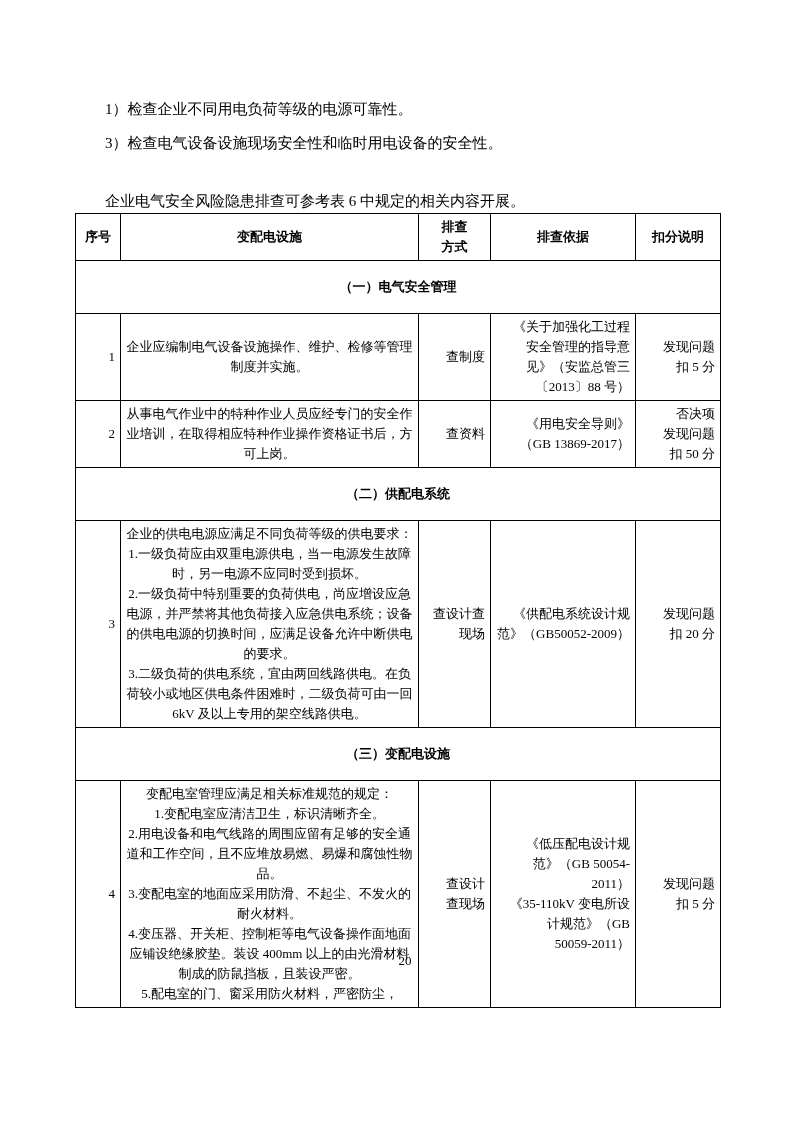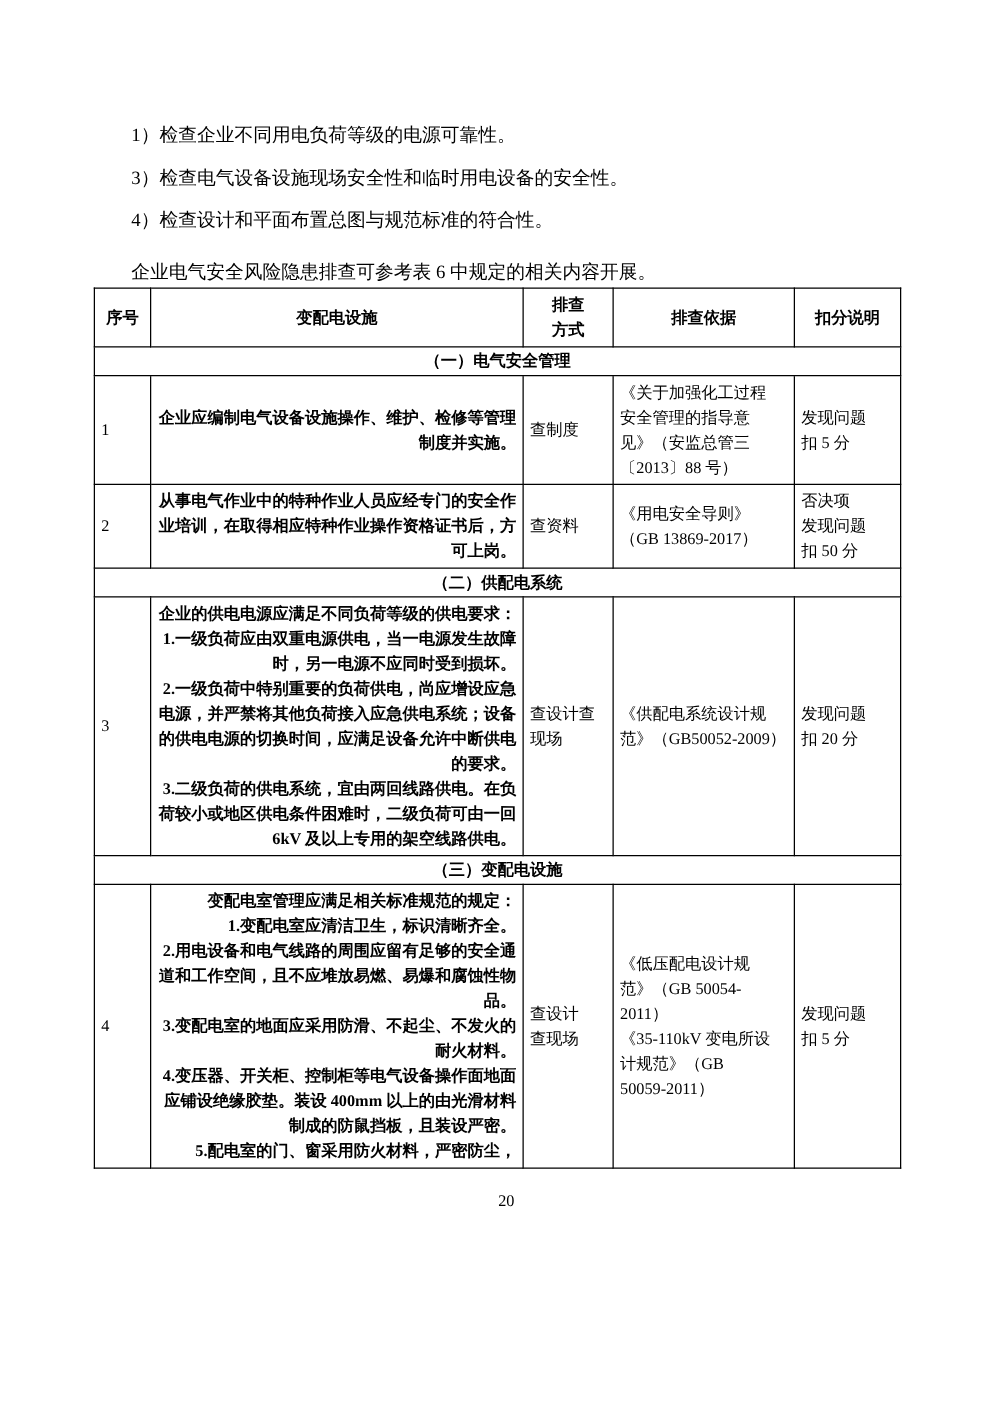--- a/index.html
+++ b/index.html
@@ -18,21 +18,21 @@
   .intro-item { font-size: 15px; line-height: 34px; }
   .section-heading {
     margin: 10px 0 0 0;
     font-family: "Liberation Sans", "DejaVu Sans", sans-serif;
     font-size: 17px;
     font-weight: bold;
     line-height: 26px;
     letter-spacing: 0.5px;
   }
   .lead-paragraph {
-    margin: 12px 0 0 0;
+    margin: 29px 0 0 0;
     font-size: 15px;
     line-height: 24px;
     text-indent: 2em;
   }
   .table-caption {
     margin: 12px 0 8px 0;
     text-align: center;
     font-family: "Liberation Sans", "DejaVu Sans", sans-serif;
     font-size: 15px;
     font-weight: bold;
@@ -54,42 +54,41 @@
     font-family: "Liberation Sans", "DejaVu Sans", sans-serif;
     font-weight: bold;
     text-align: center;
     white-space: pre-line;
     height: 40px;
   }
   .group-title-row td {
     font-family: "Liberation Sans", "DejaVu Sans", sans-serif;
     font-weight: bold;
     text-align: center;
-    padding: 1px 5px;
+    padding: 16px 5px;
   }
-  td.cell-center { text-align: left; white-space: pre-line; }
-  td.cell-content { text-align: right; white-space: pre-line; font-weight: bold; }
+  td.cell-center { text-align: right; white-space: pre-line; }
+  td.cell-content { text-align: center; white-space: pre-line; }
   .page-number {
     position: absolute;
     left: 16px;
     right: 0;
     bottom: 56px;
     text-align: center;
     font-size: 13px;
   }
 </style>
 </head>
 <body>
 
 <div class="page">
 
   <div class="intro-list">
     <div class="intro-item">1）检查企业不同用电负荷等级的电源可靠性。</div>
     <div class="intro-item">3）检查电气设备设施现场安全性和临时用电设备的安全性。</div>
-    <div class="intro-item">4）检查设计和平面布置总图与规范标准的符合性。</div>
   </div>
 
 
   <p class="lead-paragraph">企业电气安全风险隐患排查可参考表 6 中规定的相关内容开展。</p>
 
 
   <table class="check-table">
     <colgroup>
       <col style="width:45px">
       <col style="width:298px">

